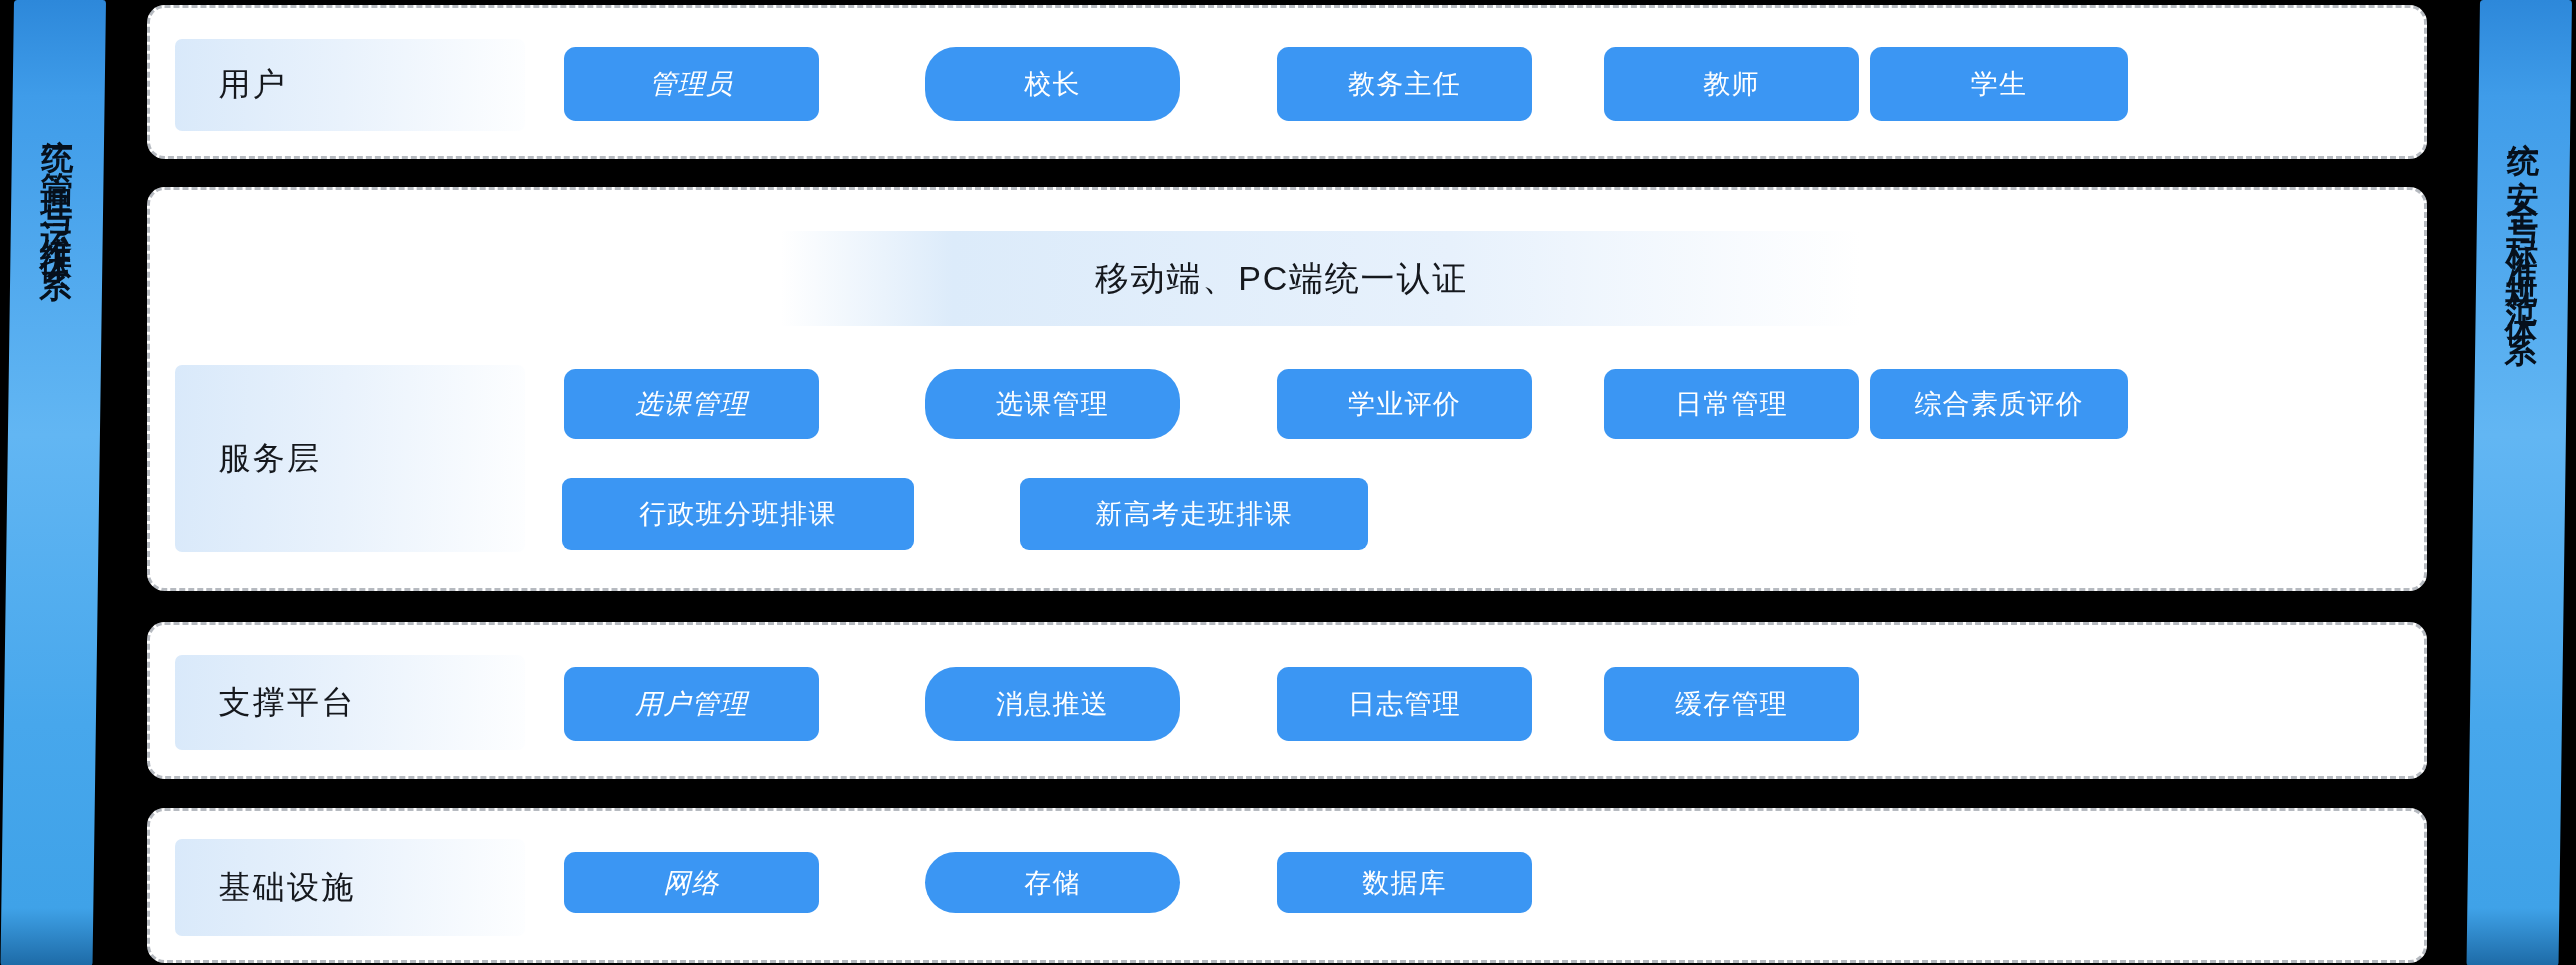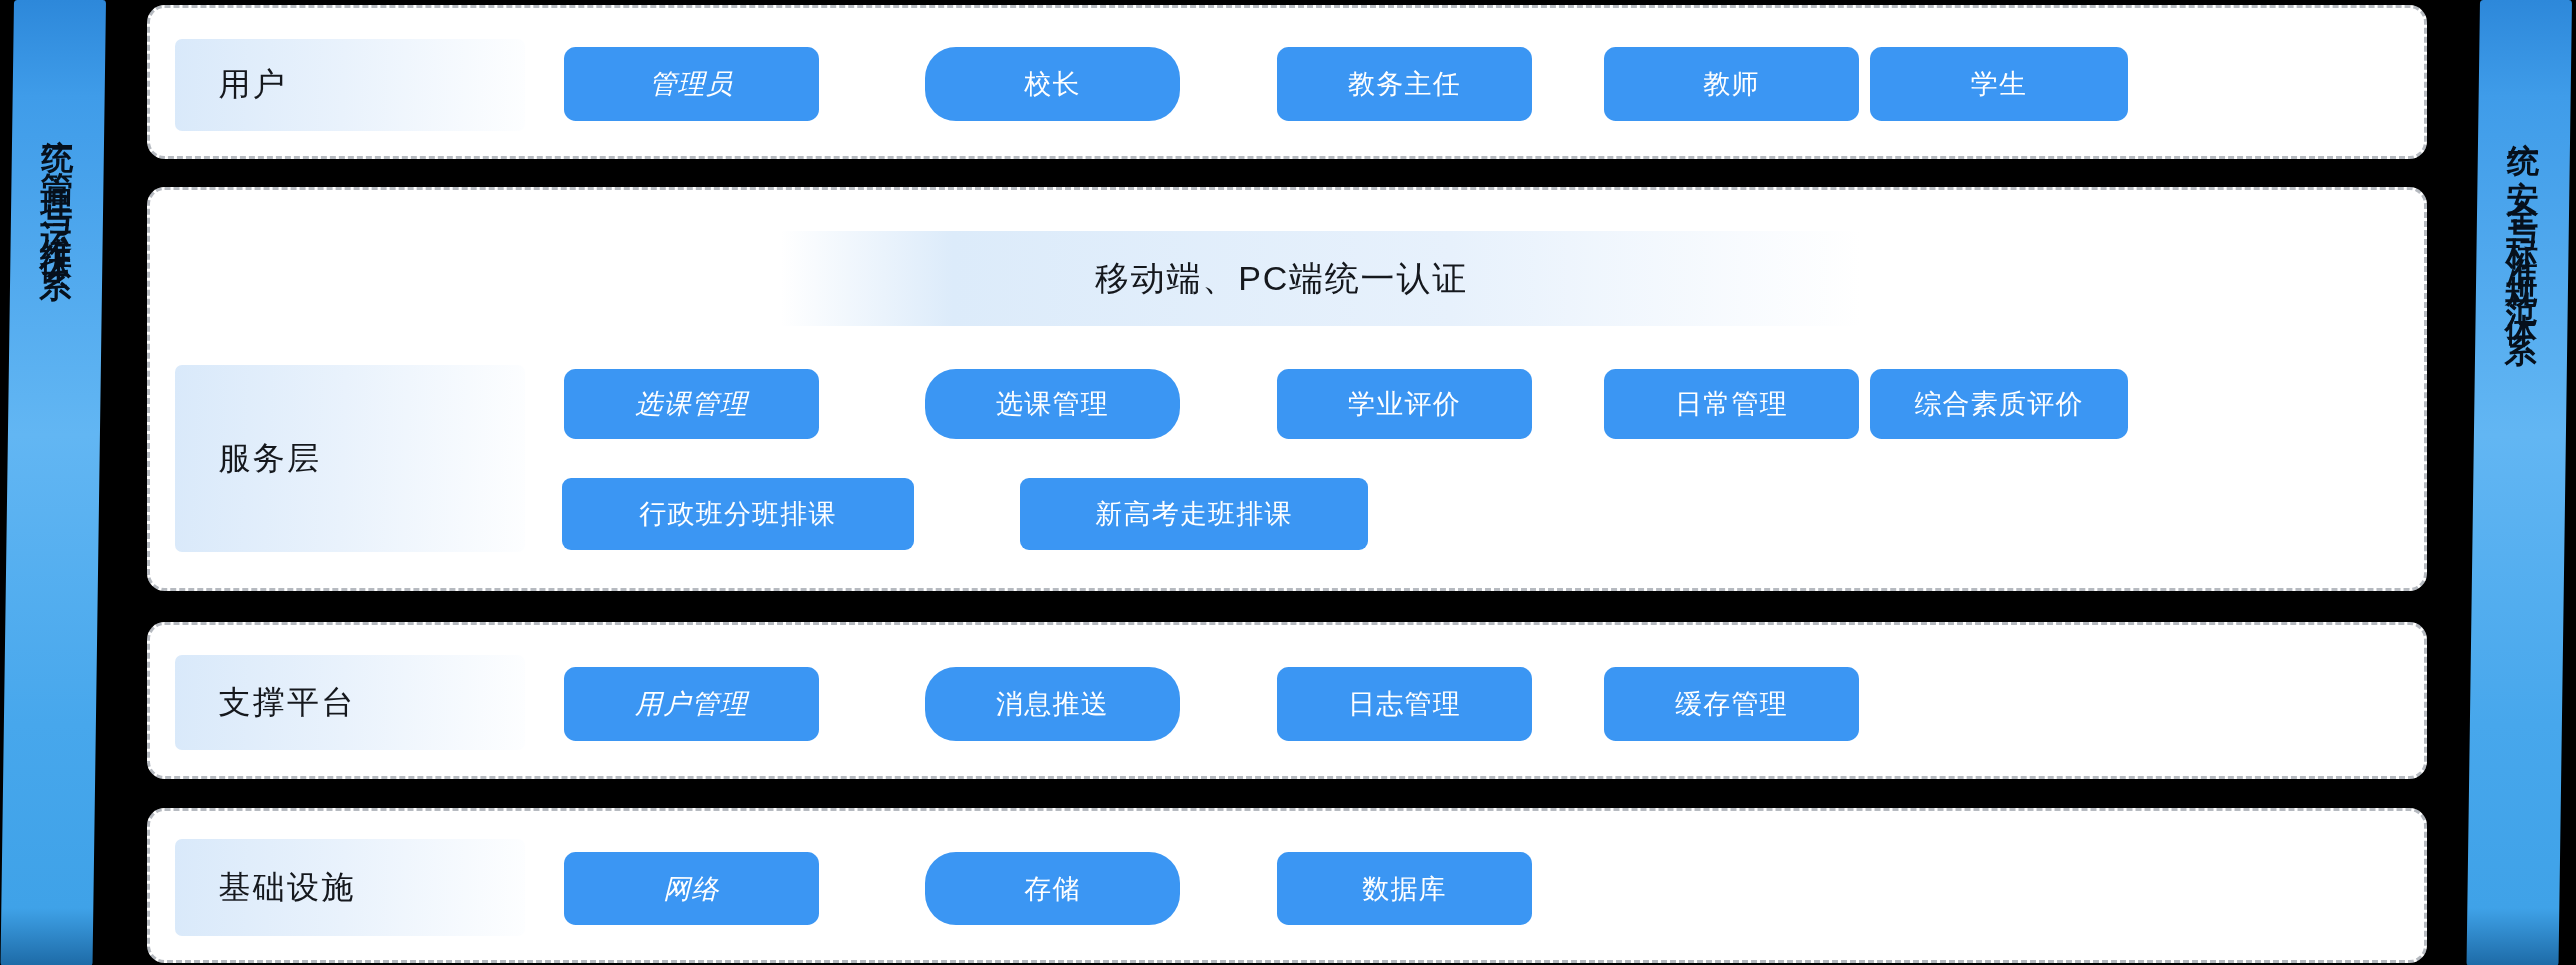--- a/index.html
+++ b/index.html
@@ -97,21 +97,21 @@
     display:flex;align-items:center;justify-content:center;
     color:#ffffff;font-size:27px;font-weight:400;letter-spacing:1.2px;
   }
   .c1{left:414px;font-style:italic;} .c2{left:775px;border-radius:31px;} .c3{left:1127px;} .c4{left:1454px;} .c5{left:1720px;width:258px;}
   .row-users .btn{top:39px;}
   .row-services .btn.s1{top:179px;height:70px;}
   .row-services .btn.s2{top:288px;height:72px;border-radius:9px;}
   .row-services .w1{left:412px;width:352px;}
   .row-services .w2{left:870px;width:348px;}
   .row-support .btn{top:42px;}
-  .row-infra .btn{top:41px;height:73px;}
+  .row-infra .btn{top:41px;height:61px;}
 </style>
 </head>
 <body>
 
 <div class="stage">
 
   <aside class="sidebar left">
     <span class="vtext">统一管理与运维体系</span>
   </aside>
 

